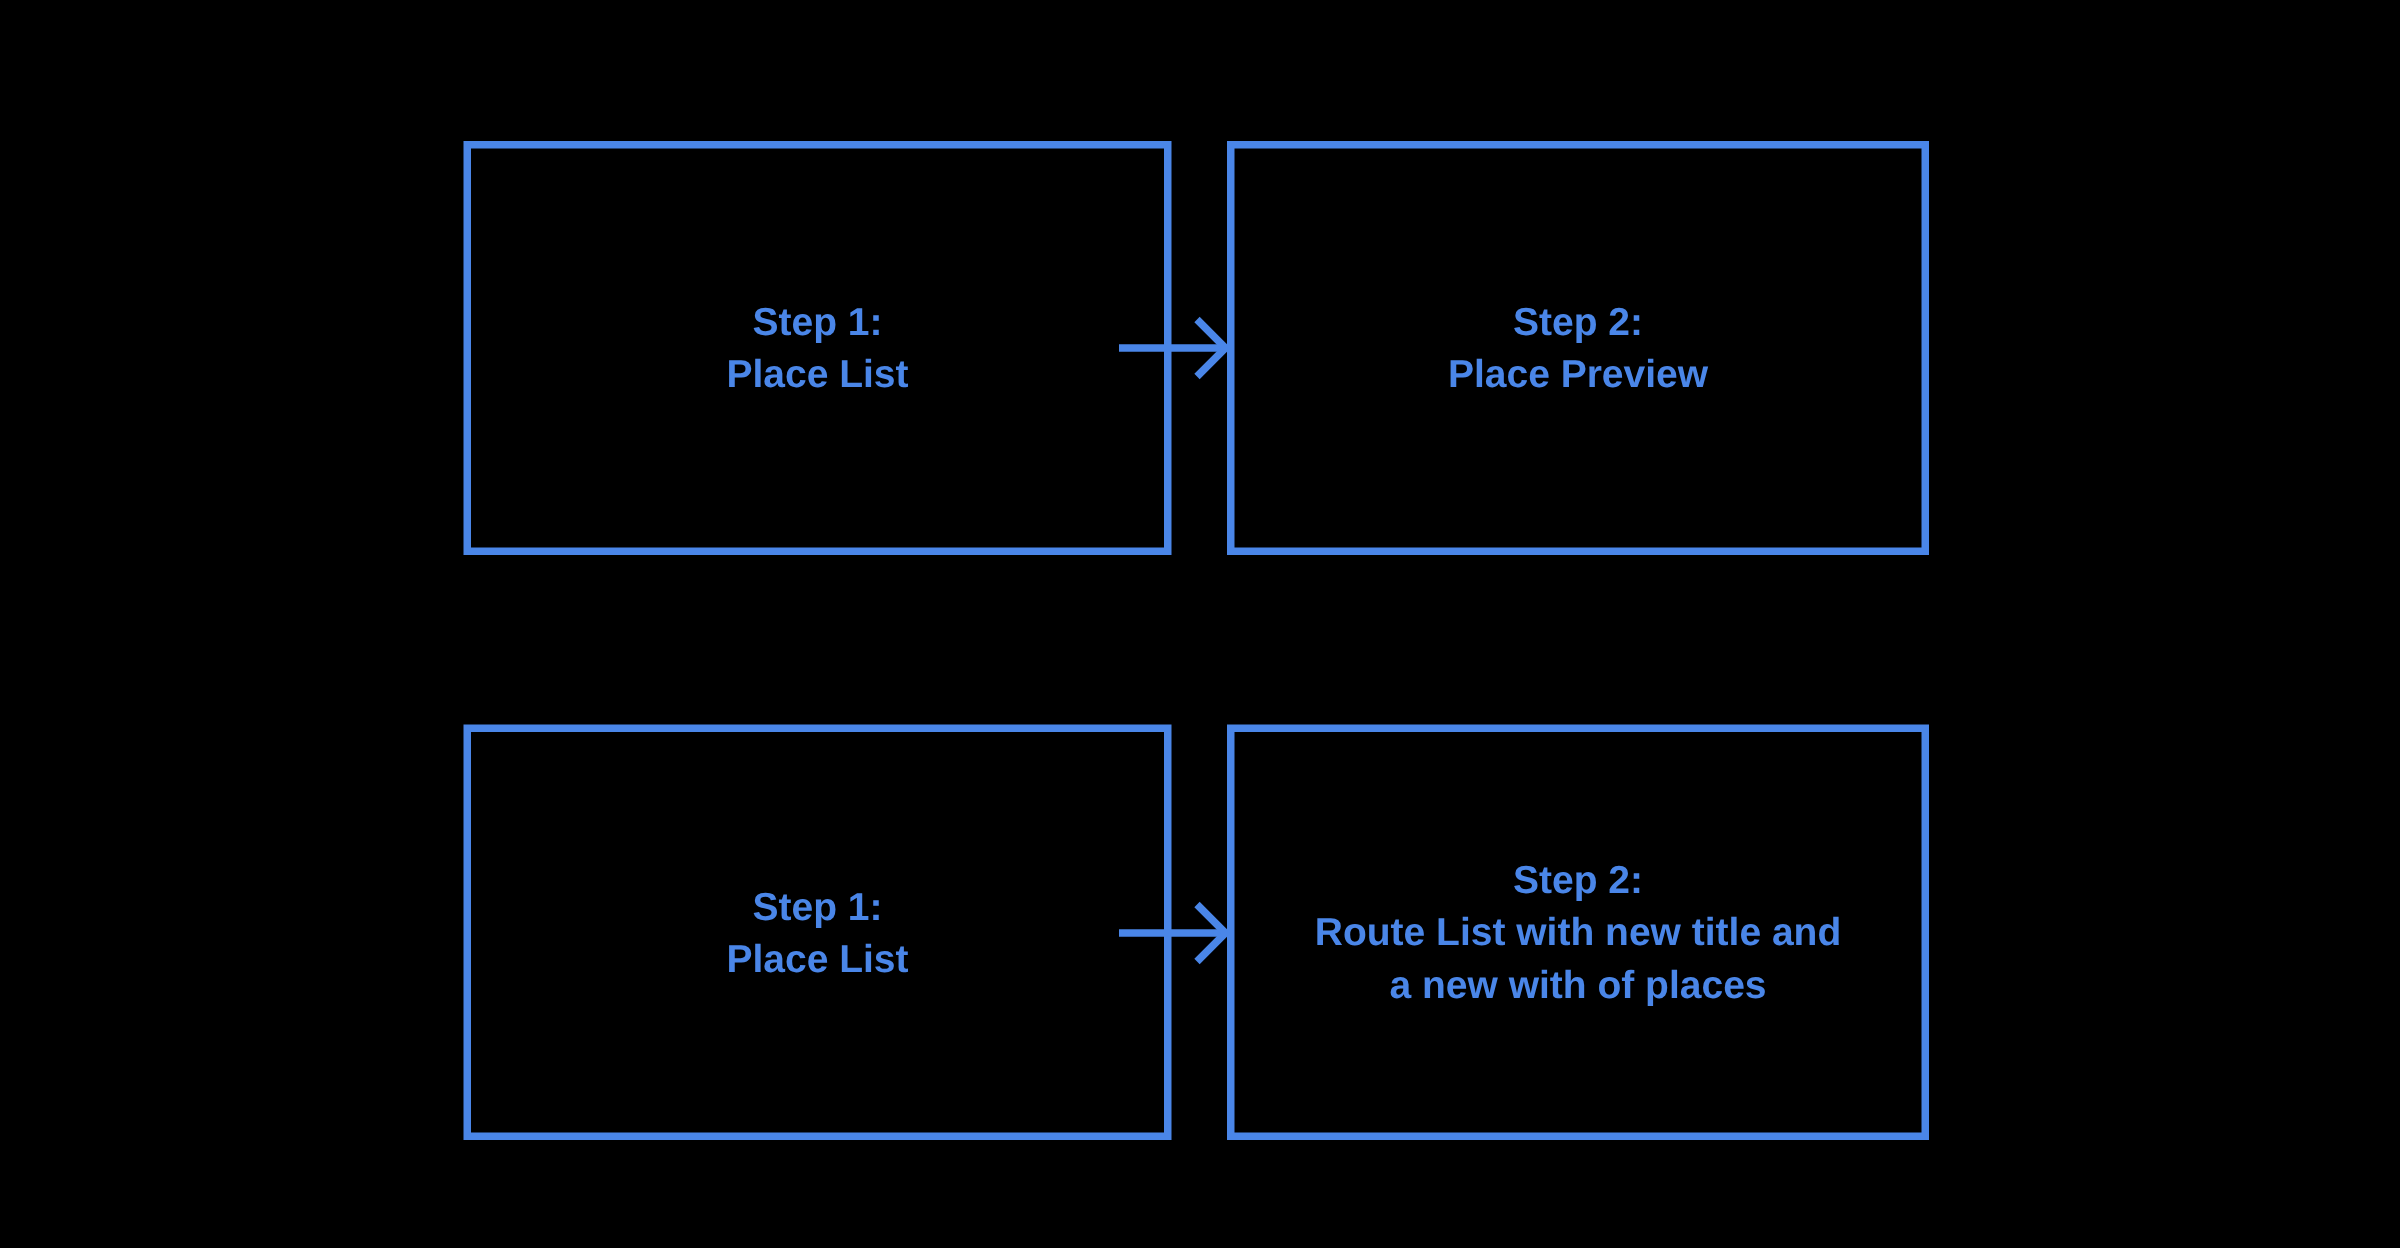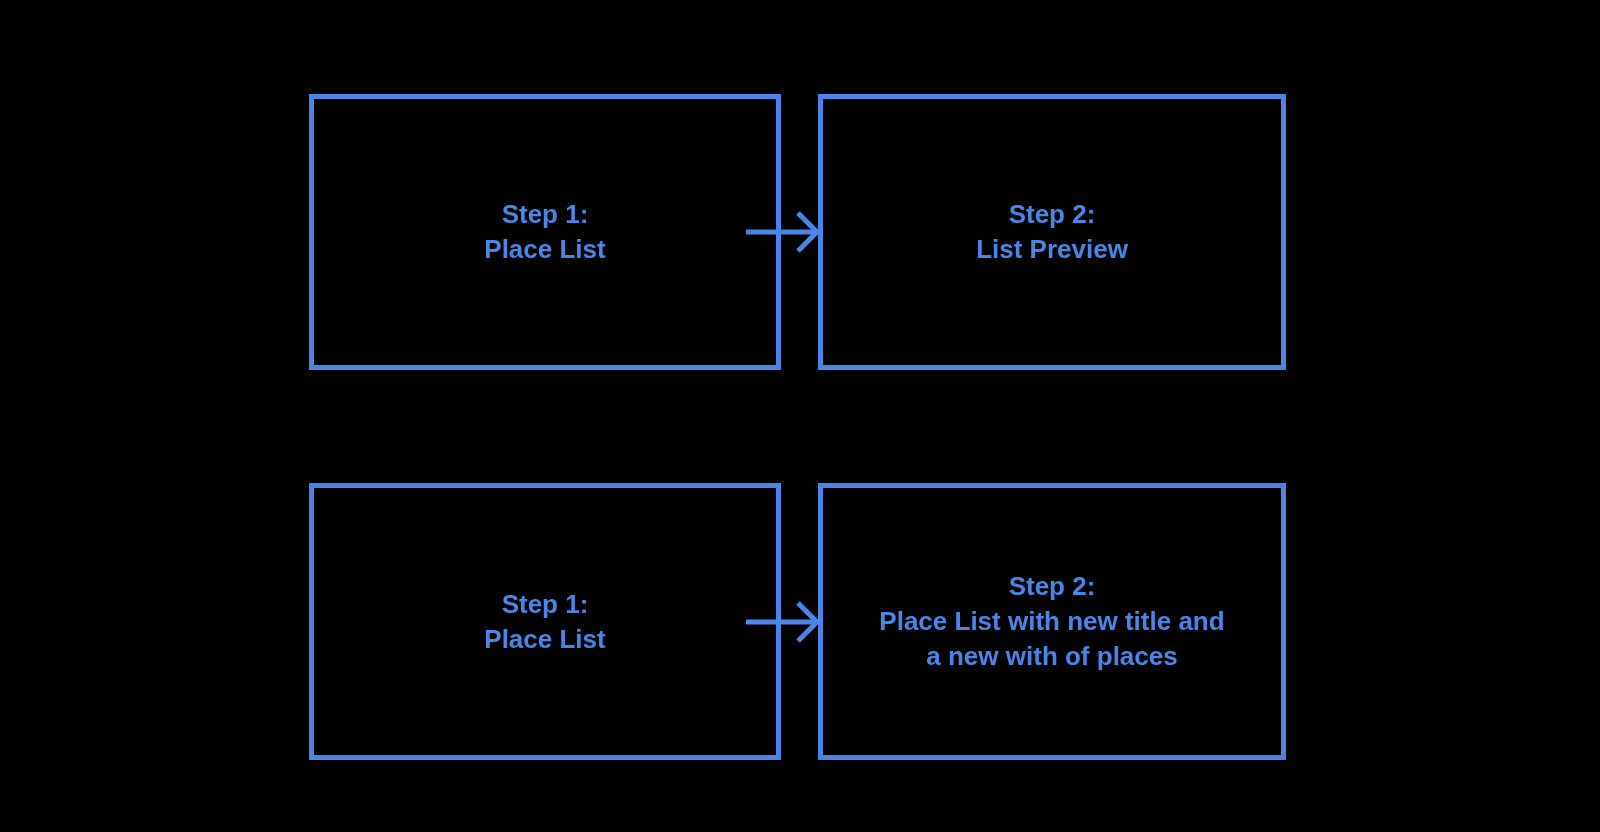--- a/index.html
+++ b/index.html
@@ -65,34 +65,34 @@
 
   <div class="arrow" id="arrow-1">
     <svg viewBox="0 0 80 56" xmlns="http://www.w3.org/2000/svg">
       <line x1="6" y1="28" x2="75" y2="28"></line>
       <polyline points="58,9 77,28 58,47"></polyline>
     </svg>
   </div>
 
   <div class="step-box" id="box-r1-b2">
     <div class="line">Step 2:</div>
-    <div class="line">List Preview</div>
+    <div class="line">Place Preview</div>
   </div>
 
   <div class="step-box" id="box-r2-b1">
     <div class="line">Step 1:</div>
     <div class="line">Place List</div>
   </div>
 
   <div class="arrow" id="arrow-2">
     <svg viewBox="0 0 80 56" xmlns="http://www.w3.org/2000/svg">
       <line x1="6" y1="28" x2="75" y2="28"></line>
       <polyline points="58,9 77,28 58,47"></polyline>
     </svg>
   </div>
 
   <div class="step-box" id="box-r2-b2">
     <div class="line">Step 2:</div>
-    <div class="line">Place List with new title and</div>
+    <div class="line">Route List with new title and</div>
     <div class="line">a new with of places</div>
   </div>
 
 </div>
 
 </body></html>

